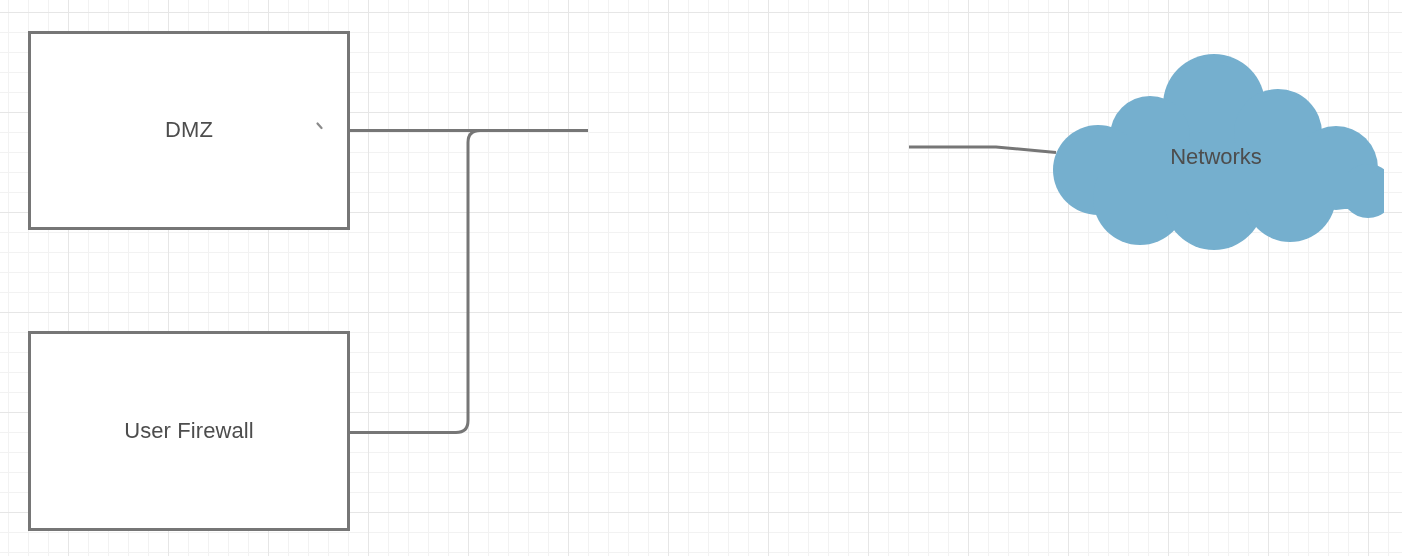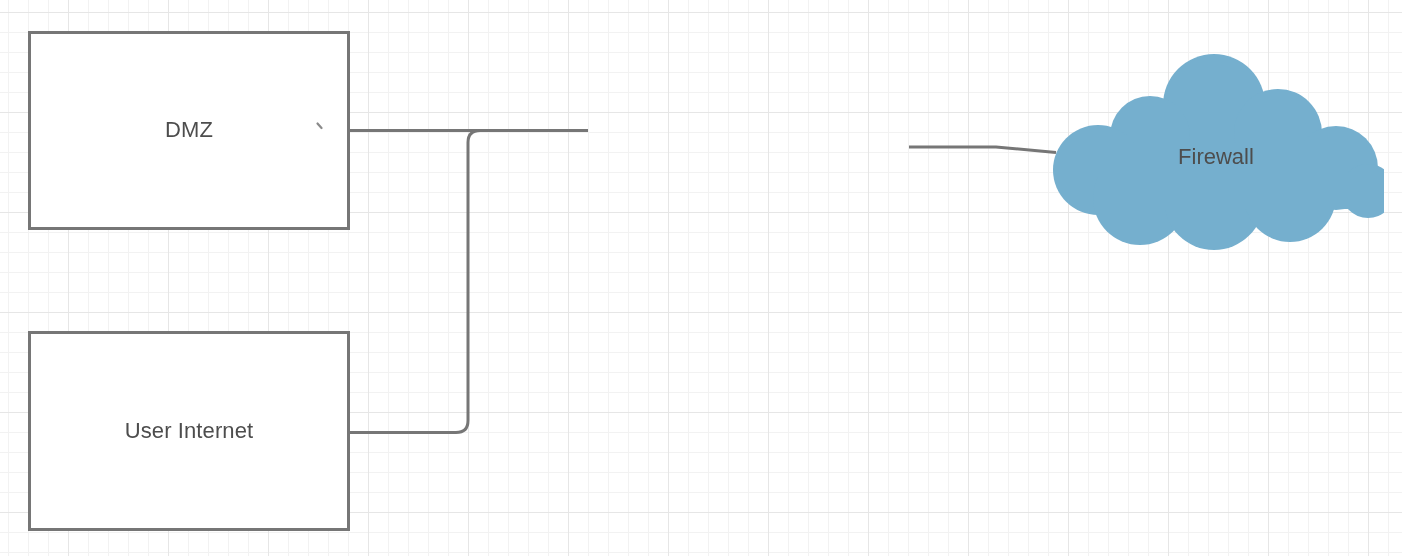--- a/index.html
+++ b/index.html
@@ -133,36 +133,36 @@
 
   <div class="node-box" id="node-dmz">
     <span class="node-label">DMZ</span>
   </div>
 
   <svg id="dmz-tick" viewBox="0 0 8 8" xmlns="http://www.w3.org/2000/svg">
     <path d="M 1.5 1.5 L 5.5 6" stroke="#8a8a8a" stroke-width="2.2" stroke-linecap="round" fill="none"></path>
   </svg>
 
   <div class="node-box" id="node-user">
-    <span class="node-label">User Internet</span>
+    <span class="node-label">User Firewall</span>
   </div>
 
 
   <div id="node-internet">
     <svg viewBox="0 0 340 204" xmlns="http://www.w3.org/2000/svg">
       <g fill="#75AFCE">
 
         <circle cx="170" cy="57" r="51"></circle>
         <circle cx="106" cy="88" r="40"></circle>
         <circle cx="234" cy="85" r="44"></circle>
         <circle cx="54" cy="122" r="45"></circle>
         <circle cx="292" cy="120" r="42"></circle>
         <circle cx="324" cy="143" r="27"></circle>
         <circle cx="96" cy="150" r="47"></circle>
         <circle cx="170" cy="152" r="50"></circle>
         <circle cx="246" cy="148" r="46"></circle>
         <rect x="54" y="95" width="250" height="66"></rect>
       </g>
     </svg>
-    <div id="internet-label">Firewall</div>
+    <div id="internet-label">Networks</div>
   </div>
 
 </div>
 
 </body></html>

